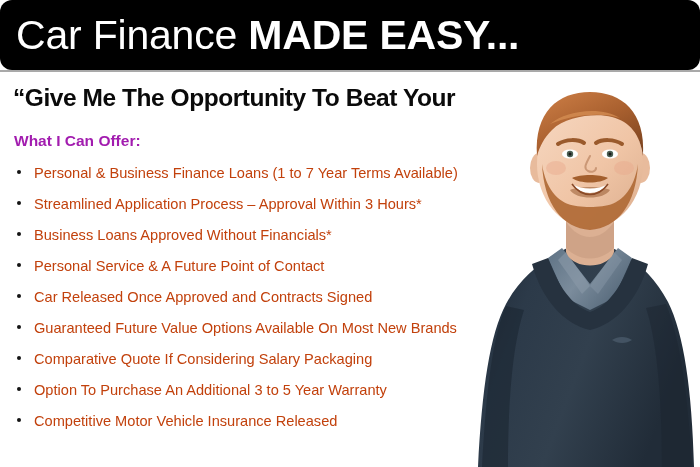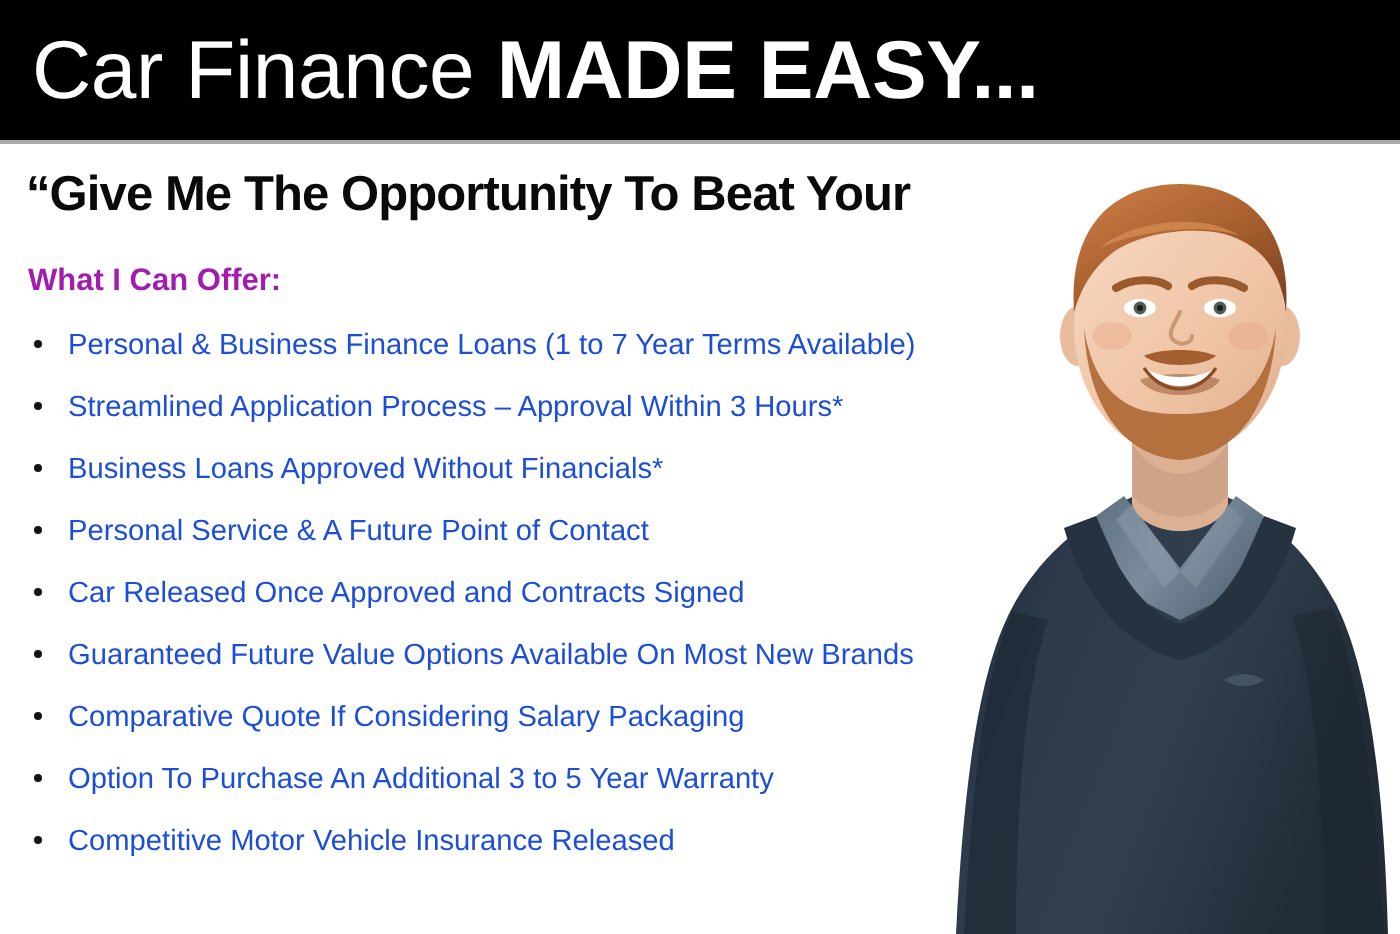--- a/index.html
+++ b/index.html
@@ -22,20 +22,21 @@
 
   
   .header-band {
     position: absolute;
     left: 0;
     top: 0;
     width: 700px;
     height: 70px;
     background: #000000;
     box-sizing: border-box;
+    border-radius: 12px;
   }
   .header-title {
     position: absolute;
     left: 16px;
     top: 12px;
     font-size: 41px;
     line-height: 46px;
     color: #ffffff;
     white-space: nowrap;
     letter-spacing: -0.2px;
@@ -88,21 +89,21 @@
     padding: 0;
     list-style: none;
     z-index: 3;
   }
   .bullet-item {
     position: relative;
     padding-left: 20px;
     height: 31px;
     font-size: 14.6px;
     line-height: 22px;
-    color: #1d4ed8;
+    color: #c2410c;
     white-space: nowrap;
   }
   .bullet-dot {
     position: absolute;
     left: 3px;
     top: 8px;
     width: 4px;
     height: 4px;
     border-radius: 50%;
     background: #141414;

